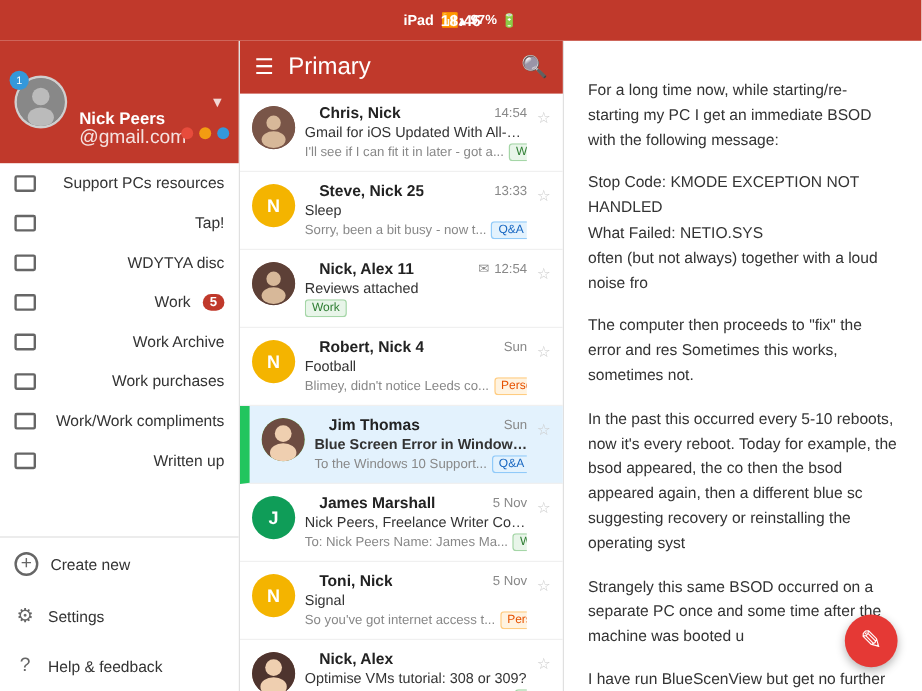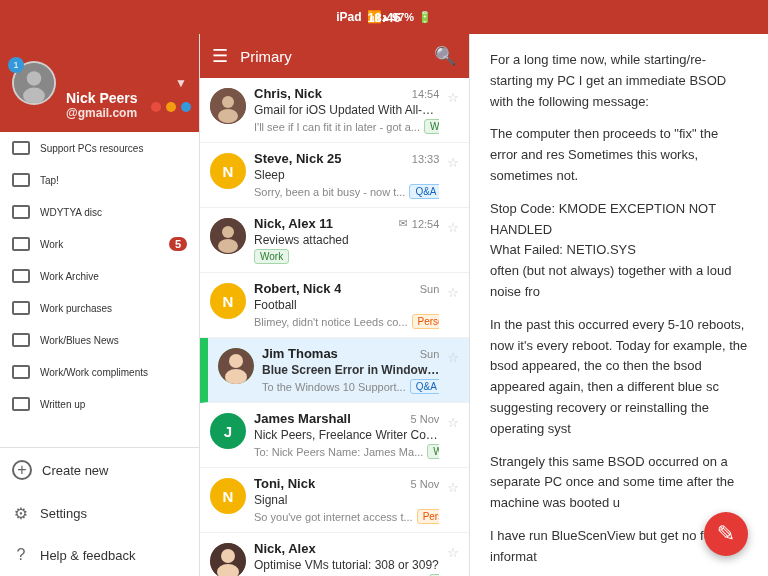--- a/index.html
+++ b/index.html
@@ -68,21 +68,21 @@
       border-radius: 50%;
       width: 16px;
       height: 16px;
       font-size: 9px;
       display: flex;
       align-items: center;
       justify-content: center;
     }
     .profile-info { flex: 1; margin-top: 44px; }
     .profile-name { font-size: 14px; font-weight: 600; }
-    .profile-email { font-size: 12px; opacity: 0.85; font-weight: bold; }
+    .profile-email { font-size: 16px; opacity: 0.85; }
     .profile-chevron { font-size: 12px; opacity: 0.8; }
     .dot { width: 10px; height: 10px; border-radius: 50%; }
 
     .sidebar-nav { flex: 1; overflow-y: auto; }
 
     .nav-item {
       display: flex;
       align-items: center;
       padding: 9px 12px;
       font-size: 13px;
@@ -92,21 +92,21 @@
       border-bottom: none;
       position: relative;
     }
     .nav-icon {
       width: 18px;
       height: 14px;
       border: 2px solid #666;
       border-radius: 2px;
       flex-shrink: 0;
     }
-    .nav-label { flex: 1; font-size: 10px; }
+    .nav-label { flex: 1; font-size: 13px; text-align: right; }
     .nav-badge {
       background: #c0392b;
       color: #fff;
       border-radius: 10px;
       padding: 1px 6px;
       font-size: 11px;
       font-weight: 600;
     }
 
     .sidebar-bottom {
@@ -159,21 +159,21 @@
       background: #c0392b;
       color: #fff;
       display: flex;
       align-items: center;
       padding: 0 12px;
       height: 44px;
       gap: 12px;
       flex-shrink: 0;
     }
     .hamburger { font-size: 18px; cursor: pointer; }
-    .header-title { font-size: 15px; font-weight: 500; flex: 1; }
+    .header-title { font-size: 20px; font-weight: 500; flex: 1; }
     .search-icon-btn { font-size: 18px; cursor: pointer; }
 
     .email-list { flex: 1; overflow-y: auto; }
 
     .email-item {
       display: flex;
       align-items: flex-start;
       padding: 8px 10px;
       border-bottom: 1px solid #f0f0f0;
       cursor: pointer;
@@ -193,21 +193,21 @@
       font-weight: 600;
       color: #fff;
       margin-top: 2px;
     }
     .email-avatar.photo {
       background: #888;
       overflow: hidden;
     }
 
     .email-content { flex: 1; min-width: 0; }
-    .email-top { display: flex; align-items: center; justify-content: space-between; margin-bottom: 2px; }
+    .email-top { display: flex; align-items: center; justify-content: space-between; margin-bottom: 2px; margin-left: 12px; }
     .email-sender { font-size: 13px; font-weight: 600; color: #222; white-space: nowrap; overflow: hidden; text-overflow: ellipsis; max-width: 140px; }
     .email-time { font-size: 11px; color: #888; flex-shrink: 0; display: flex; align-items: center; gap: 4px; }
     .email-subject { font-size: 12px; color: #333; white-space: nowrap; overflow: hidden; text-overflow: ellipsis; margin-bottom: 2px; }
     .email-preview { font-size: 11px; color: #888; white-space: nowrap; overflow: hidden; text-overflow: ellipsis; display: flex; align-items: center; gap: 4px; }
     .email-tag {
       font-size: 10px;
       padding: 1px 5px;
       border-radius: 3px;
       flex-shrink: 0;
     }
@@ -224,20 +224,21 @@
       flex: 1;
       overflow-y: auto;
       padding: 16px 20px;
       background: #fff;
       font-size: 13px;
       color: #333;
       line-height: 1.6;
     }
     .email-body-text p {
       margin-bottom: 12px;
+      margin-top: 15px;
     }
 
     
     .fab {
       position: absolute;
       bottom: 20px;
       right: 20px;
       width: 44px;
       height: 44px;
       background: #e53935;
@@ -326,24 +327,20 @@
       <div class="nav-item">
         <div class="nav-icon"></div>
         <span class="nav-label">Work Archive</span>
       </div>
       <div class="nav-item">
         <div class="nav-icon"></div>
         <span class="nav-label">Work purchases</span>
       </div>
       <div class="nav-item">
         <div class="nav-icon"></div>
-        <span class="nav-label">Work/Blues News</span>
-      </div>
-      <div class="nav-item">
-        <div class="nav-icon"></div>
         <span class="nav-label">Work/Work compliments</span>
       </div>
       <div class="nav-item">
         <div class="nav-icon"></div>
         <span class="nav-label">Written up</span>
       </div>
     </div>
 
     <div class="sidebar-bottom">
       <div class="sidebar-action">
@@ -523,22 +520,22 @@
         <span class="star-icon">☆</span>
       </div>
 
     </div>
   </div>
 
   <div class="email-right-wrapper">
     <div class="email-content-panel">
       <div class="email-body-text">
         <p>For a long time now, while starting/re-starting my PC I get an immediate BSOD with the following message:</p>
+        <p>Stop Code: KMODE EXCEPTION NOT HANDLED<br>What Failed: NETIO.SYS<br>often (but not always) together with a loud noise fro</p>
         <p>The computer then proceeds to "fix" the error and res Sometimes this works, sometimes not.</p>
-        <p>Stop Code: KMODE EXCEPTION NOT HANDLED<br>What Failed: NETIO.SYS<br>often (but not always) together with a loud noise fro</p>
         <p>In the past this occurred every 5-10 reboots, now it's every reboot. Today for example, the bsod appeared, the co then the bsod appeared again, then a different blue sc suggesting recovery or reinstalling the operating syst</p>
         <p>Strangely this same BSOD occurred on a separate PC once and some time after the machine was booted u</p>
         <p>I have run BlueScenView but get no further informat</p>
         <p>I have also, some time ago, installed AVG driver upda appear to be up to date. I have also checked drivers e for this computer model.</p>
 
       </div>
     </div>
 
     <div class="fab">
       <span>✎</span>

